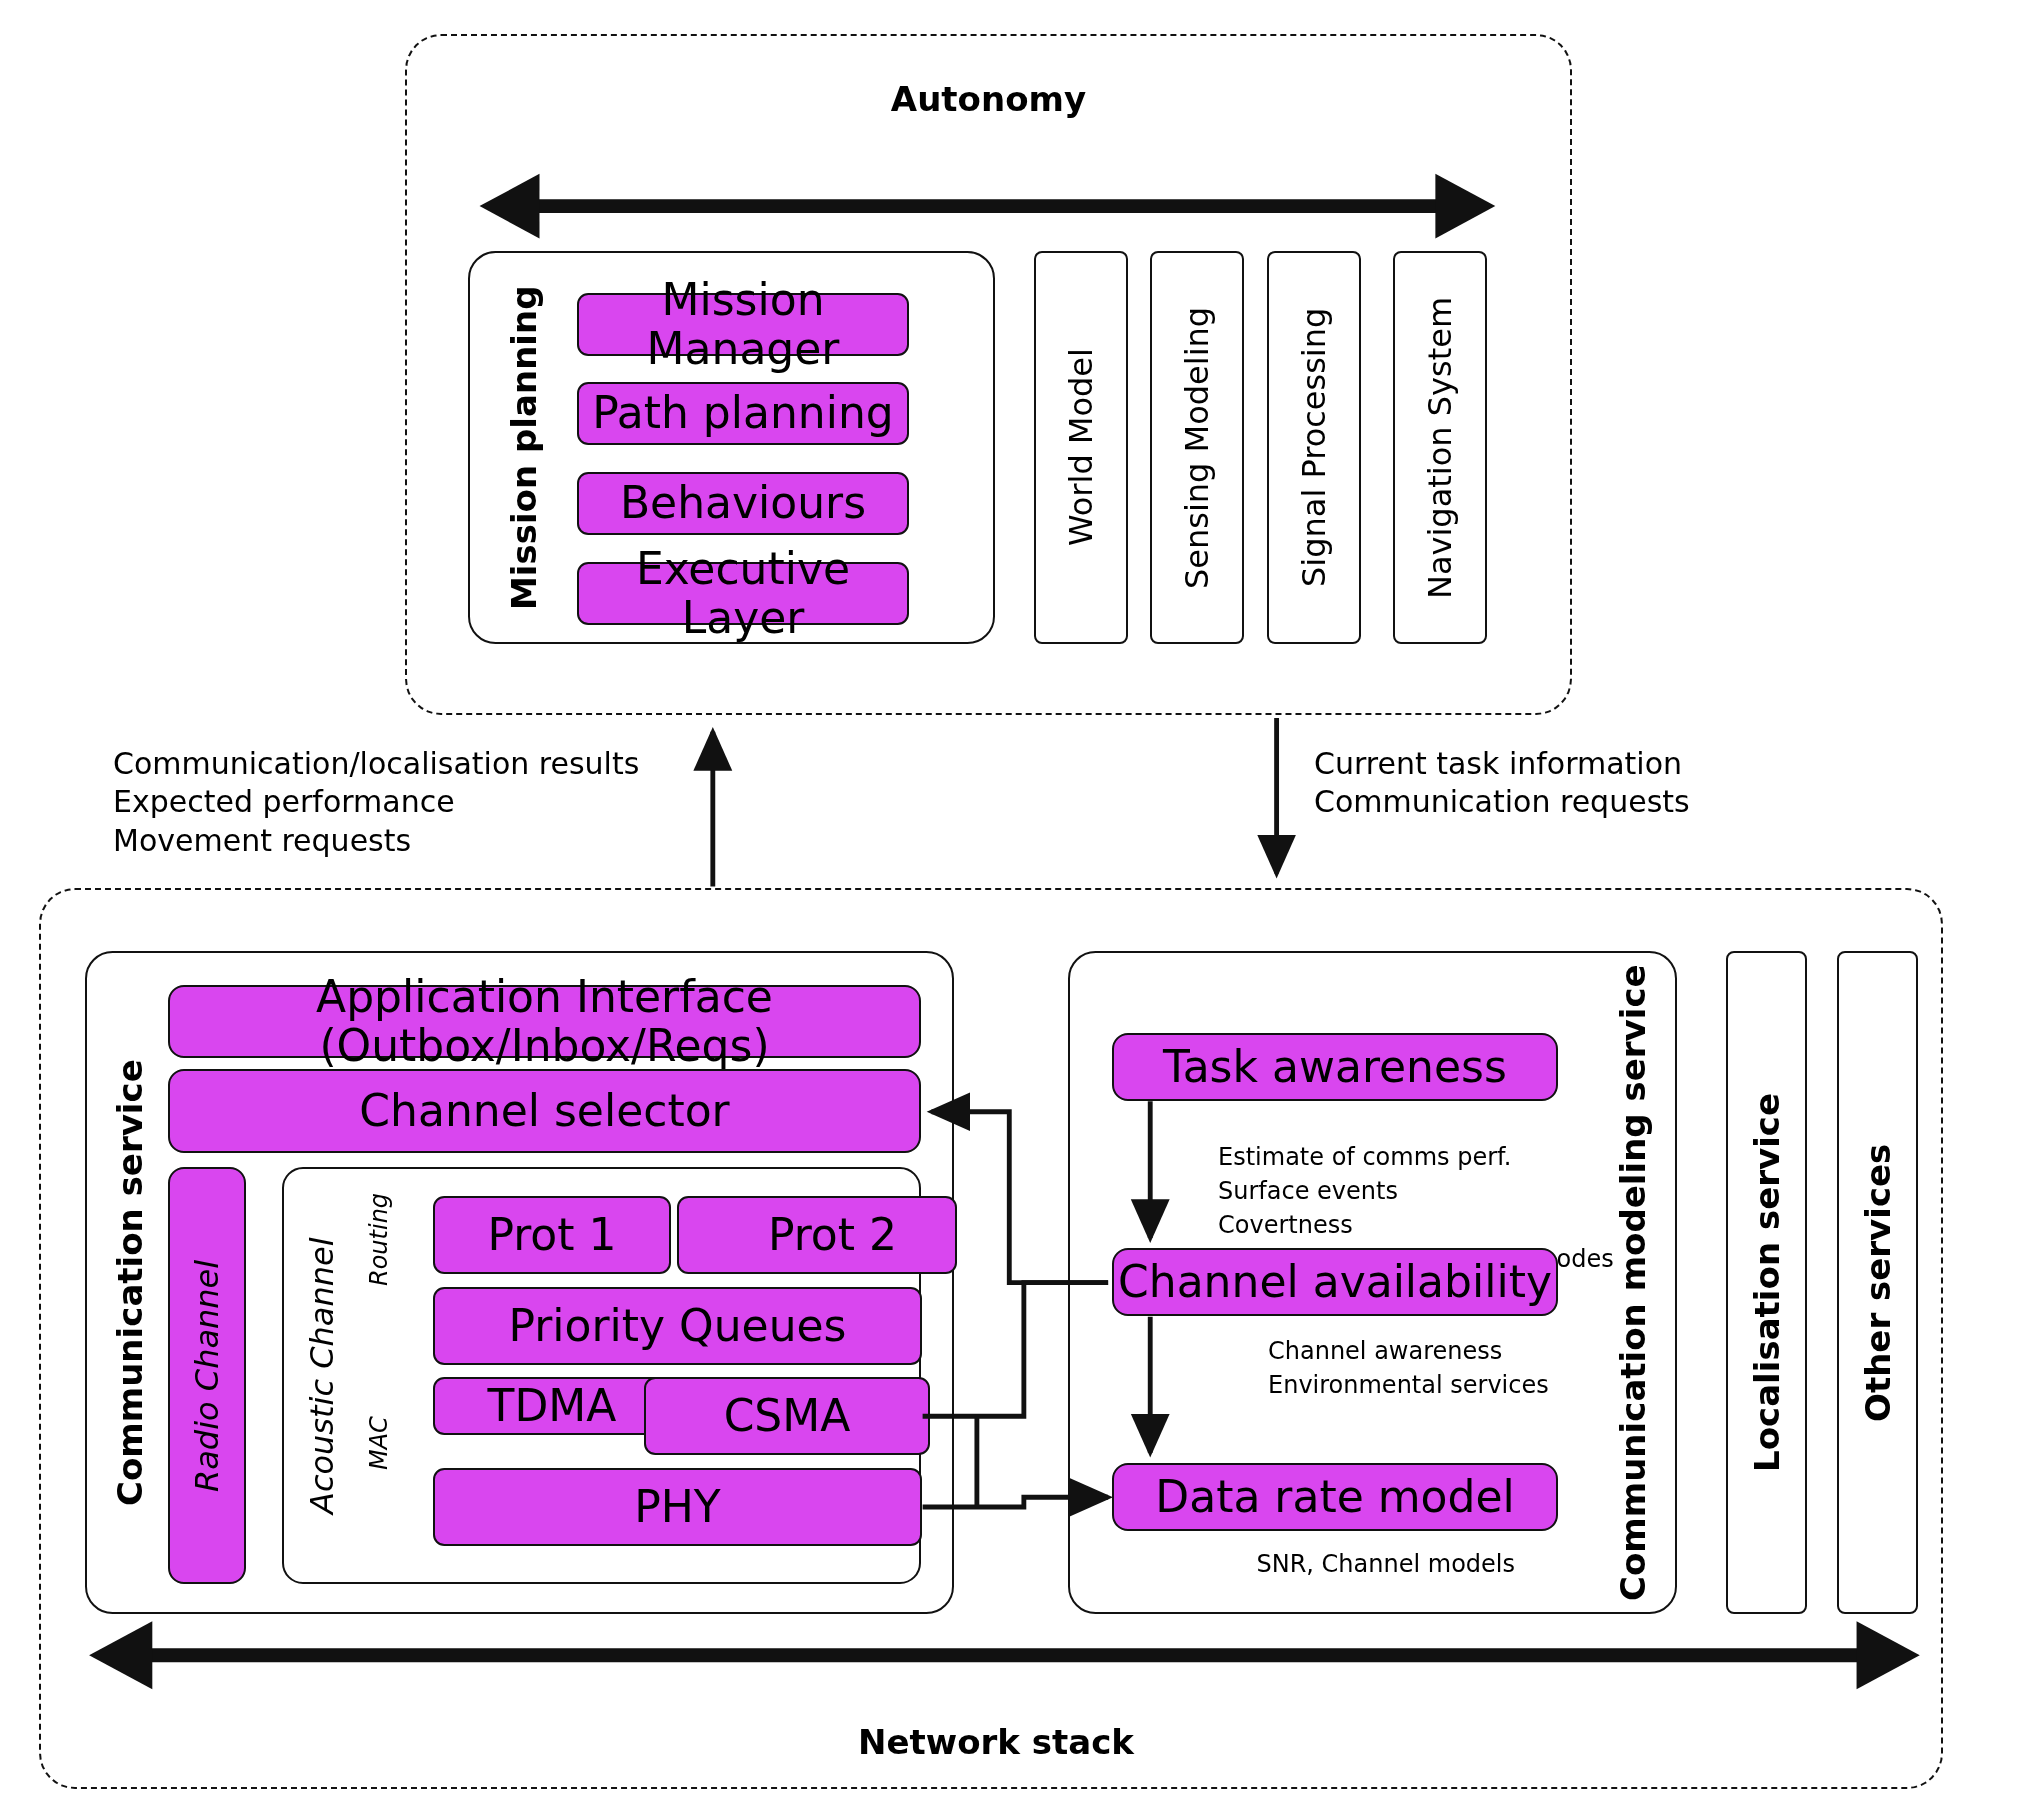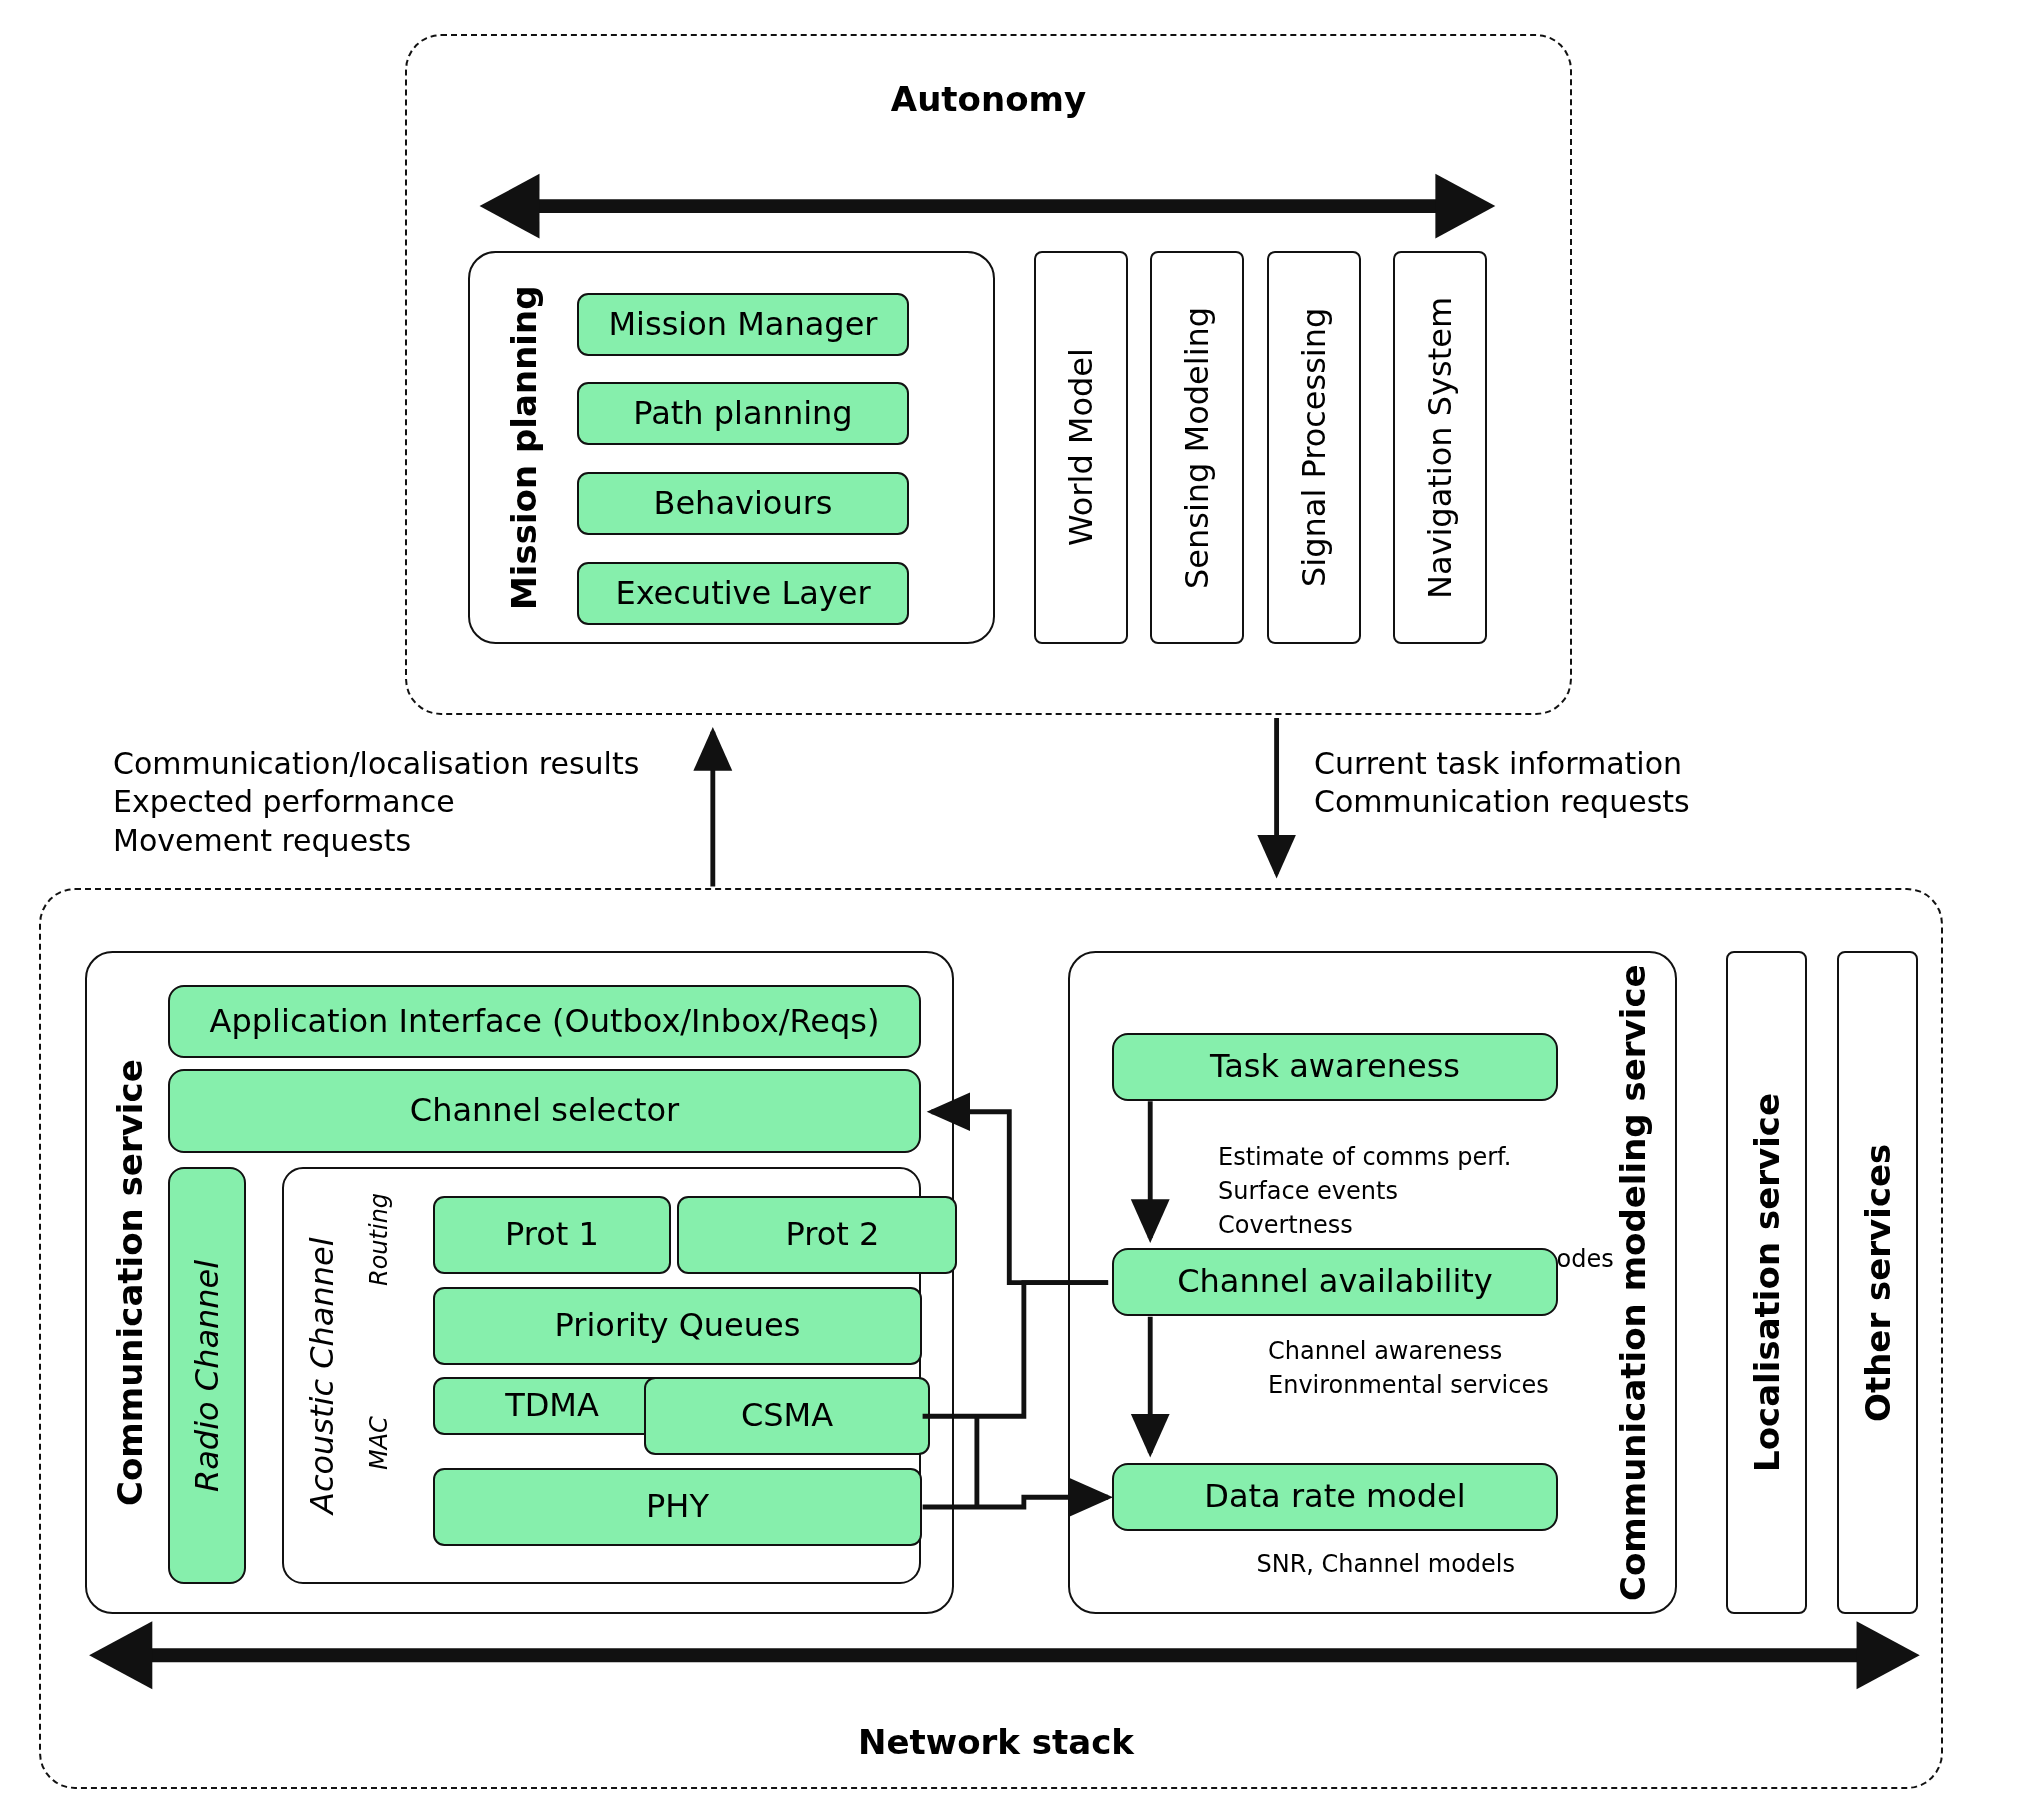--- a/index.html
+++ b/index.html
@@ -28,26 +28,26 @@
     background:#fff;
   }
   .sq-box{
     border:2.4px solid #111;
     border-radius:8px;
     background:#fff;
   }
   .leaf{
     border:2.4px solid #111;
     border-radius:11.3px;
-    background:#86efac;
+    background:#d946ef;
     display:flex;
     align-items:center;
     justify-content:center;
     text-align:center;
-    font-size:32px;
+    font-size:44px;
     line-height:1.1;
     font-weight:400;
   }
 
   
   .title-bold{
     font-weight:bold;
     font-size:34px;
     text-align:center;
   }

